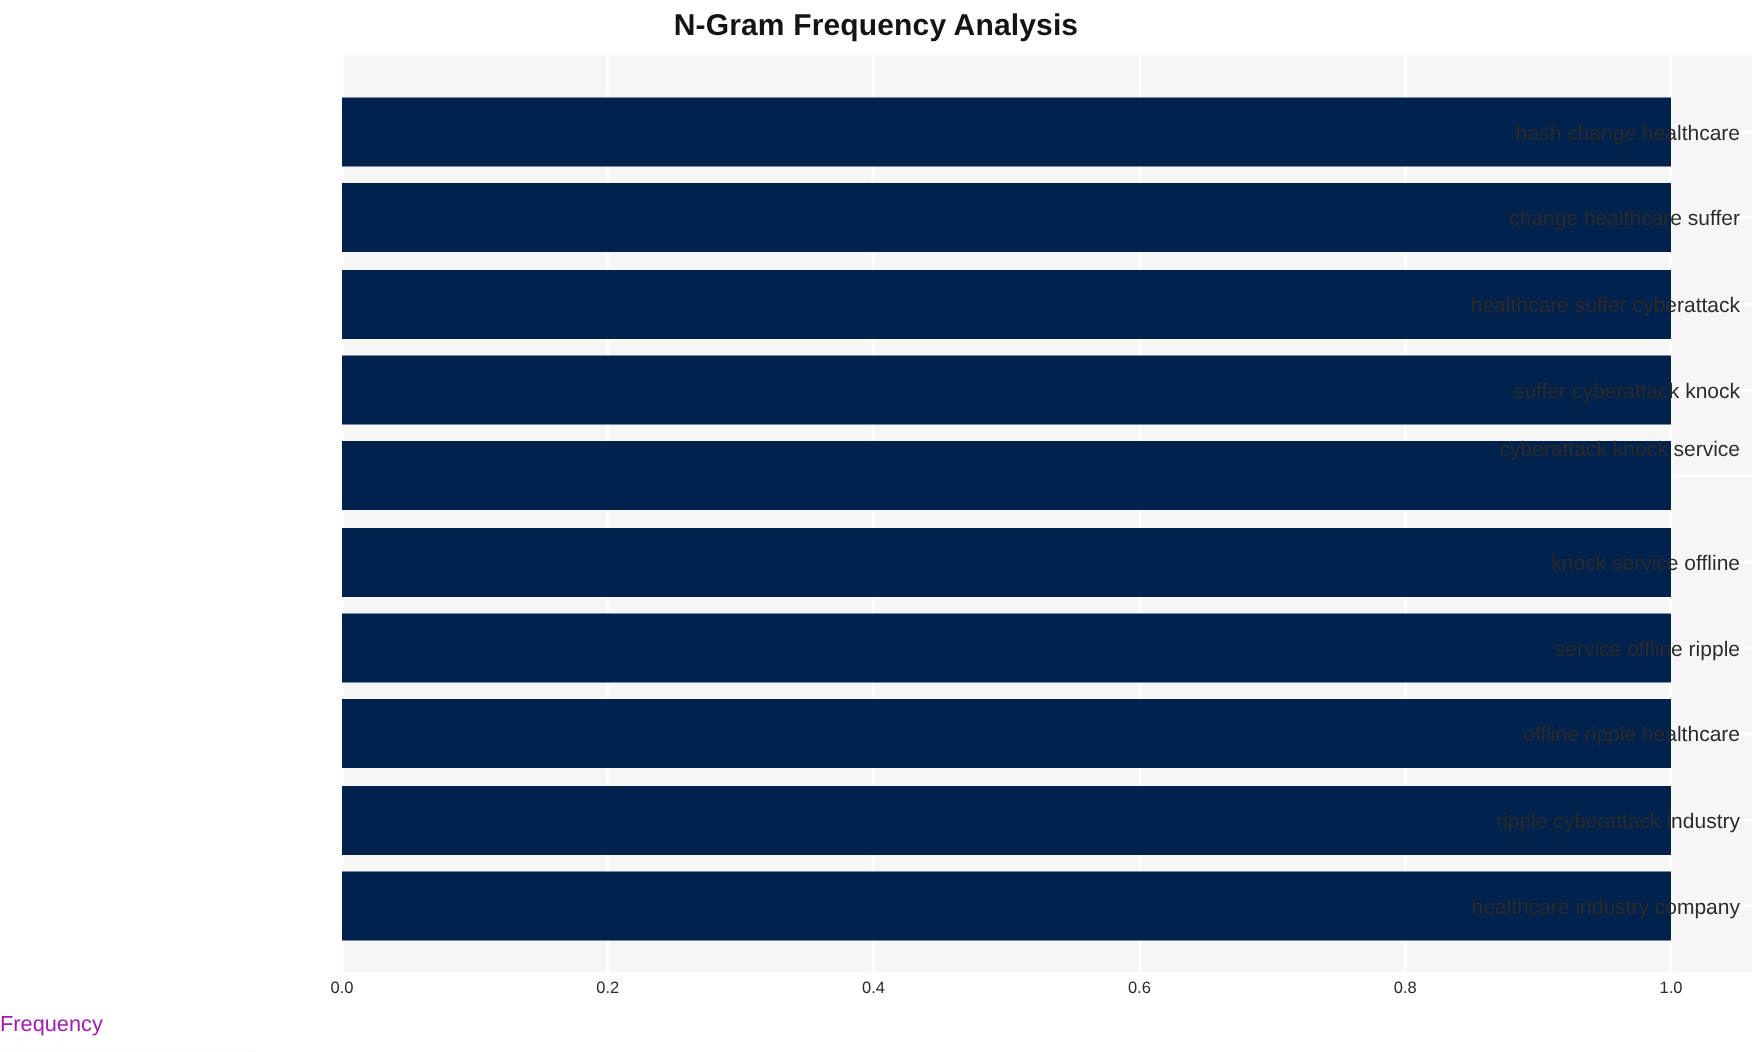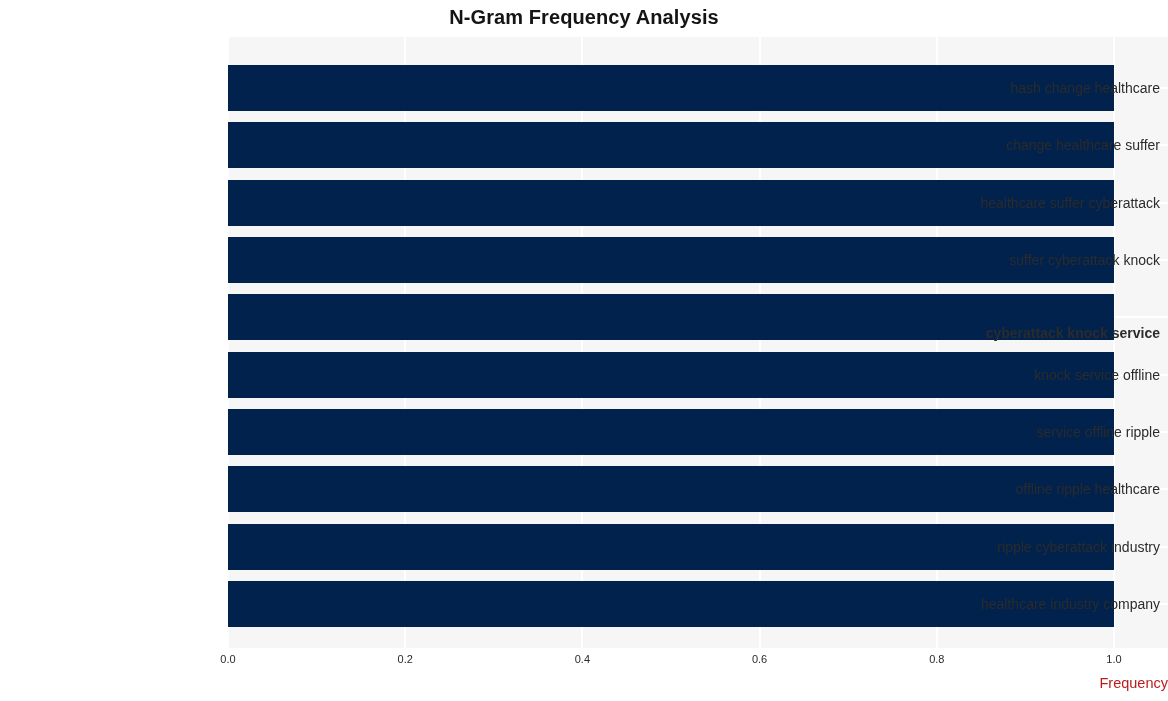--- a/index.html
+++ b/index.html
@@ -95,23 +95,23 @@
     font-size: 11px;
     color: #2b2b2b;
     white-space: nowrap;
   }
 
   .xaxis-label {
     position: absolute;
     top: 675px;
     left: 0;
     width: 1168px;
-    text-align: right;
+    text-align: left;
     font-size: 14.5px;
-    color: #b91c1c;
+    color: #a21caf;
     white-space: nowrap;
   }
 </style>
 </head>
 <body>
 
 <div id="chart-root">
 
   <div class="chart-title">N-Gram Frequency Analysis</div>
 
@@ -142,21 +142,21 @@
       <div class="bar" title="offline ripple healthcare: 1" style="top: 429.45px; width: 886px; background: rgb(0, 34, 77);"></div>
       <div class="bar" title="ripple healthcare industry: 1" style="top: 486.8px; width: 886px; background: rgb(0, 34, 77);"></div>
       <div class="bar" title="healthcare industry company: 1" style="top: 544.15px; width: 886px; background: rgb(0, 34, 77);"></div>
     </div>
 
   <div id="ytick-layer">
       <div class="ytick" style="top: 80px;">hash change healthcare</div>
       <div class="ytick" style="top: 137.35px;">change healthcare suffer</div>
       <div class="ytick" style="top: 194.7px;">healthcare suffer cyberattack</div>
       <div class="ytick" style="top: 252.05px;">suffer cyberattack knock</div>
-      <div class="ytick" style="top: 325px; font-weight: bold;">cyberattack knock service</div>
+      <div class="ytick" style="top: 291px;">cyberattack knock service</div>
       <div class="ytick" style="top: 366.75px;">knock service offline</div>
       <div class="ytick" style="top: 424.1px;">service offline ripple</div>
       <div class="ytick" style="top: 481.45px;">offline ripple healthcare</div>
       <div class="ytick" style="top: 538.8px;">ripple cyberattack industry</div>
       <div class="ytick" style="top: 596.15px;">healthcare industry company</div>
     </div>
   <div id="xtick-layer">
       <div class="xtick" style="left: 228px;">0.0</div>
       <div class="xtick" style="left: 405.2px;">0.2</div>
       <div class="xtick" style="left: 582.4px;">0.4</div>

